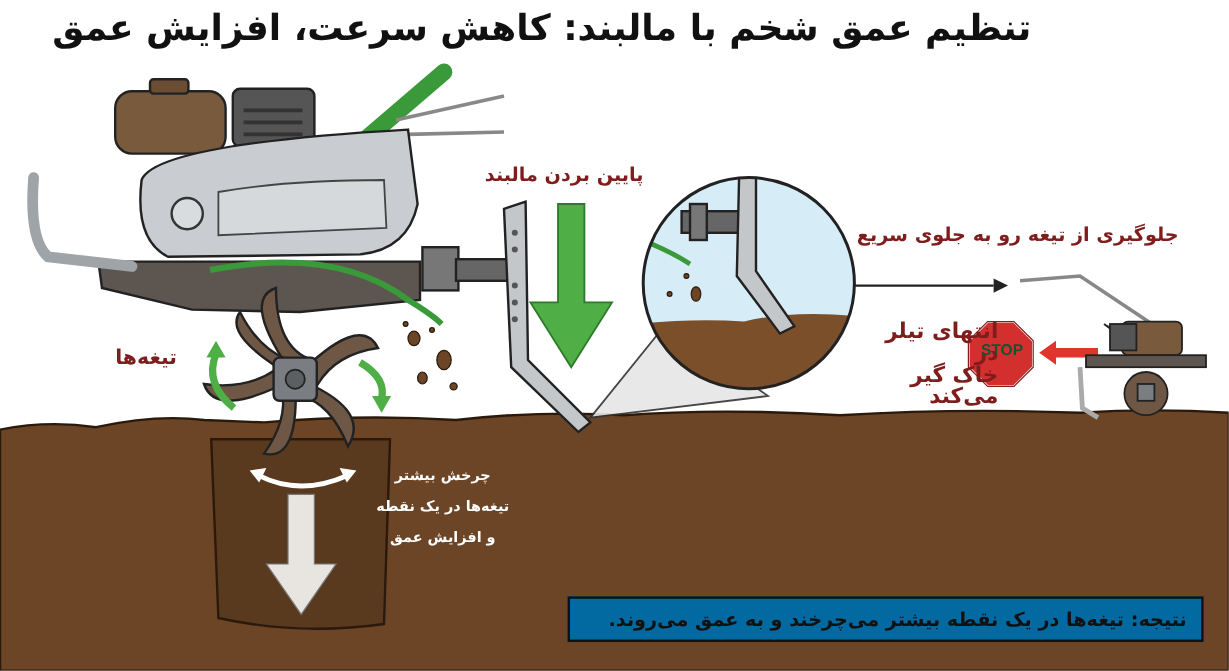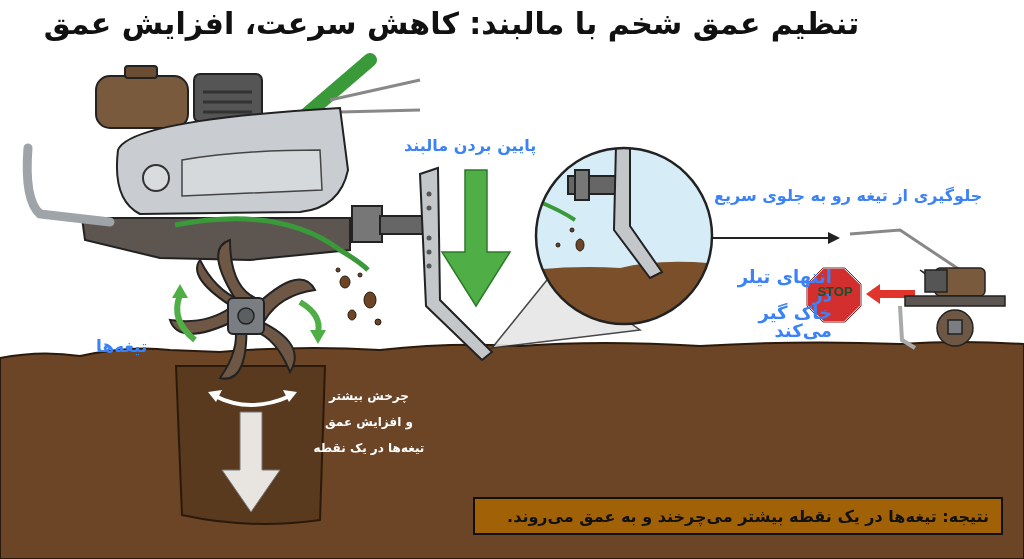--- a/index.html
+++ b/index.html
@@ -6,29 +6,29 @@
   body {
     width: 1024px; height: 559px; overflow: hidden; position: relative;
     background: #ffffff;
     font-family: "DejaVu Sans", sans-serif;
   }
   .title {
     position: absolute; top: 6px; left: 0; width: 903px; text-align: center;
     font-size: 30px; font-weight: bold; color: #111; direction: rtl;
   }
   svg.scene { position: absolute; left: 0; top: 0; }
-  .lbl { position: absolute; direction: rtl; font-weight: bold; color: #3b82f6; }
+  .lbl { position: absolute; direction: rtl; font-weight: bold; color: #7f1d1d; }
   .lbl-lower { top: 136px; left: 404px; font-size: 16px; }
   .lbl-prevent { top: 186px; left: 714px; font-size: 16px; }
   .lbl-stuck { top: 268px; left: 732px; font-size: 18px; text-align: right; line-height: 18px; width: 100px; }
-  .lbl-blades { top: 288px; left: 96px; font-size: 17px; margin-top: 48px; }
+  .lbl-blades { top: 288px; left: 96px; font-size: 17px; }
   .lbl-spin { top: 383px; left: 310px; font-size: 12px; color: #fff; text-align: center; line-height: 26px; width: 118px; }
   .result-box {
     position: absolute; left: 473px; top: 497px; width: 530px; height: 38px;
-    background: #a16207; border: 2px solid #111; box-sizing: border-box;
+    background: #0369a1; border: 2px solid #111; box-sizing: border-box;
     direction: rtl; font-weight: bold; font-size: 16px; color: #111;
     display: flex; align-items: center; padding-right: 12px;
   }
   .stop-text {
     position: absolute; left: 812px; top: 284px; width: 46px; text-align: center;
     color: #14532d; font-weight: bold; font-size: 13px; font-family: "Liberation Sans", sans-serif;
   }
 </style>
 </head>
 <body>
@@ -150,18 +150,18 @@
 <div class="lbl lbl-lower">پایین بردن مالبند</div>
 <div class="lbl lbl-prevent">جلوگیری از تیغه رو به جلوی سریع</div>
 <div class="lbl lbl-stuck">
   <div>انتهای تیلر در</div>
   <div>خاک گیر می‌کند</div>
 </div>
 <div class="stop-text">STOP</div>
 <div class="lbl lbl-blades">تیغه‌ها</div>
 <div class="lbl lbl-spin">
   <div>چرخش بیشتر</div>
+  <div>تیغه‌ها در یک نقطه</div>
   <div>و افزایش عمق</div>
-  <div>تیغه‌ها در یک نقطه</div>
 </div>
 <div class="result-box">
   <span>نتیجه: تیغه‌ها در یک نقطه بیشتر می‌چرخند و به عمق می‌روند.</span>
 </div>
 
 </body></html>

